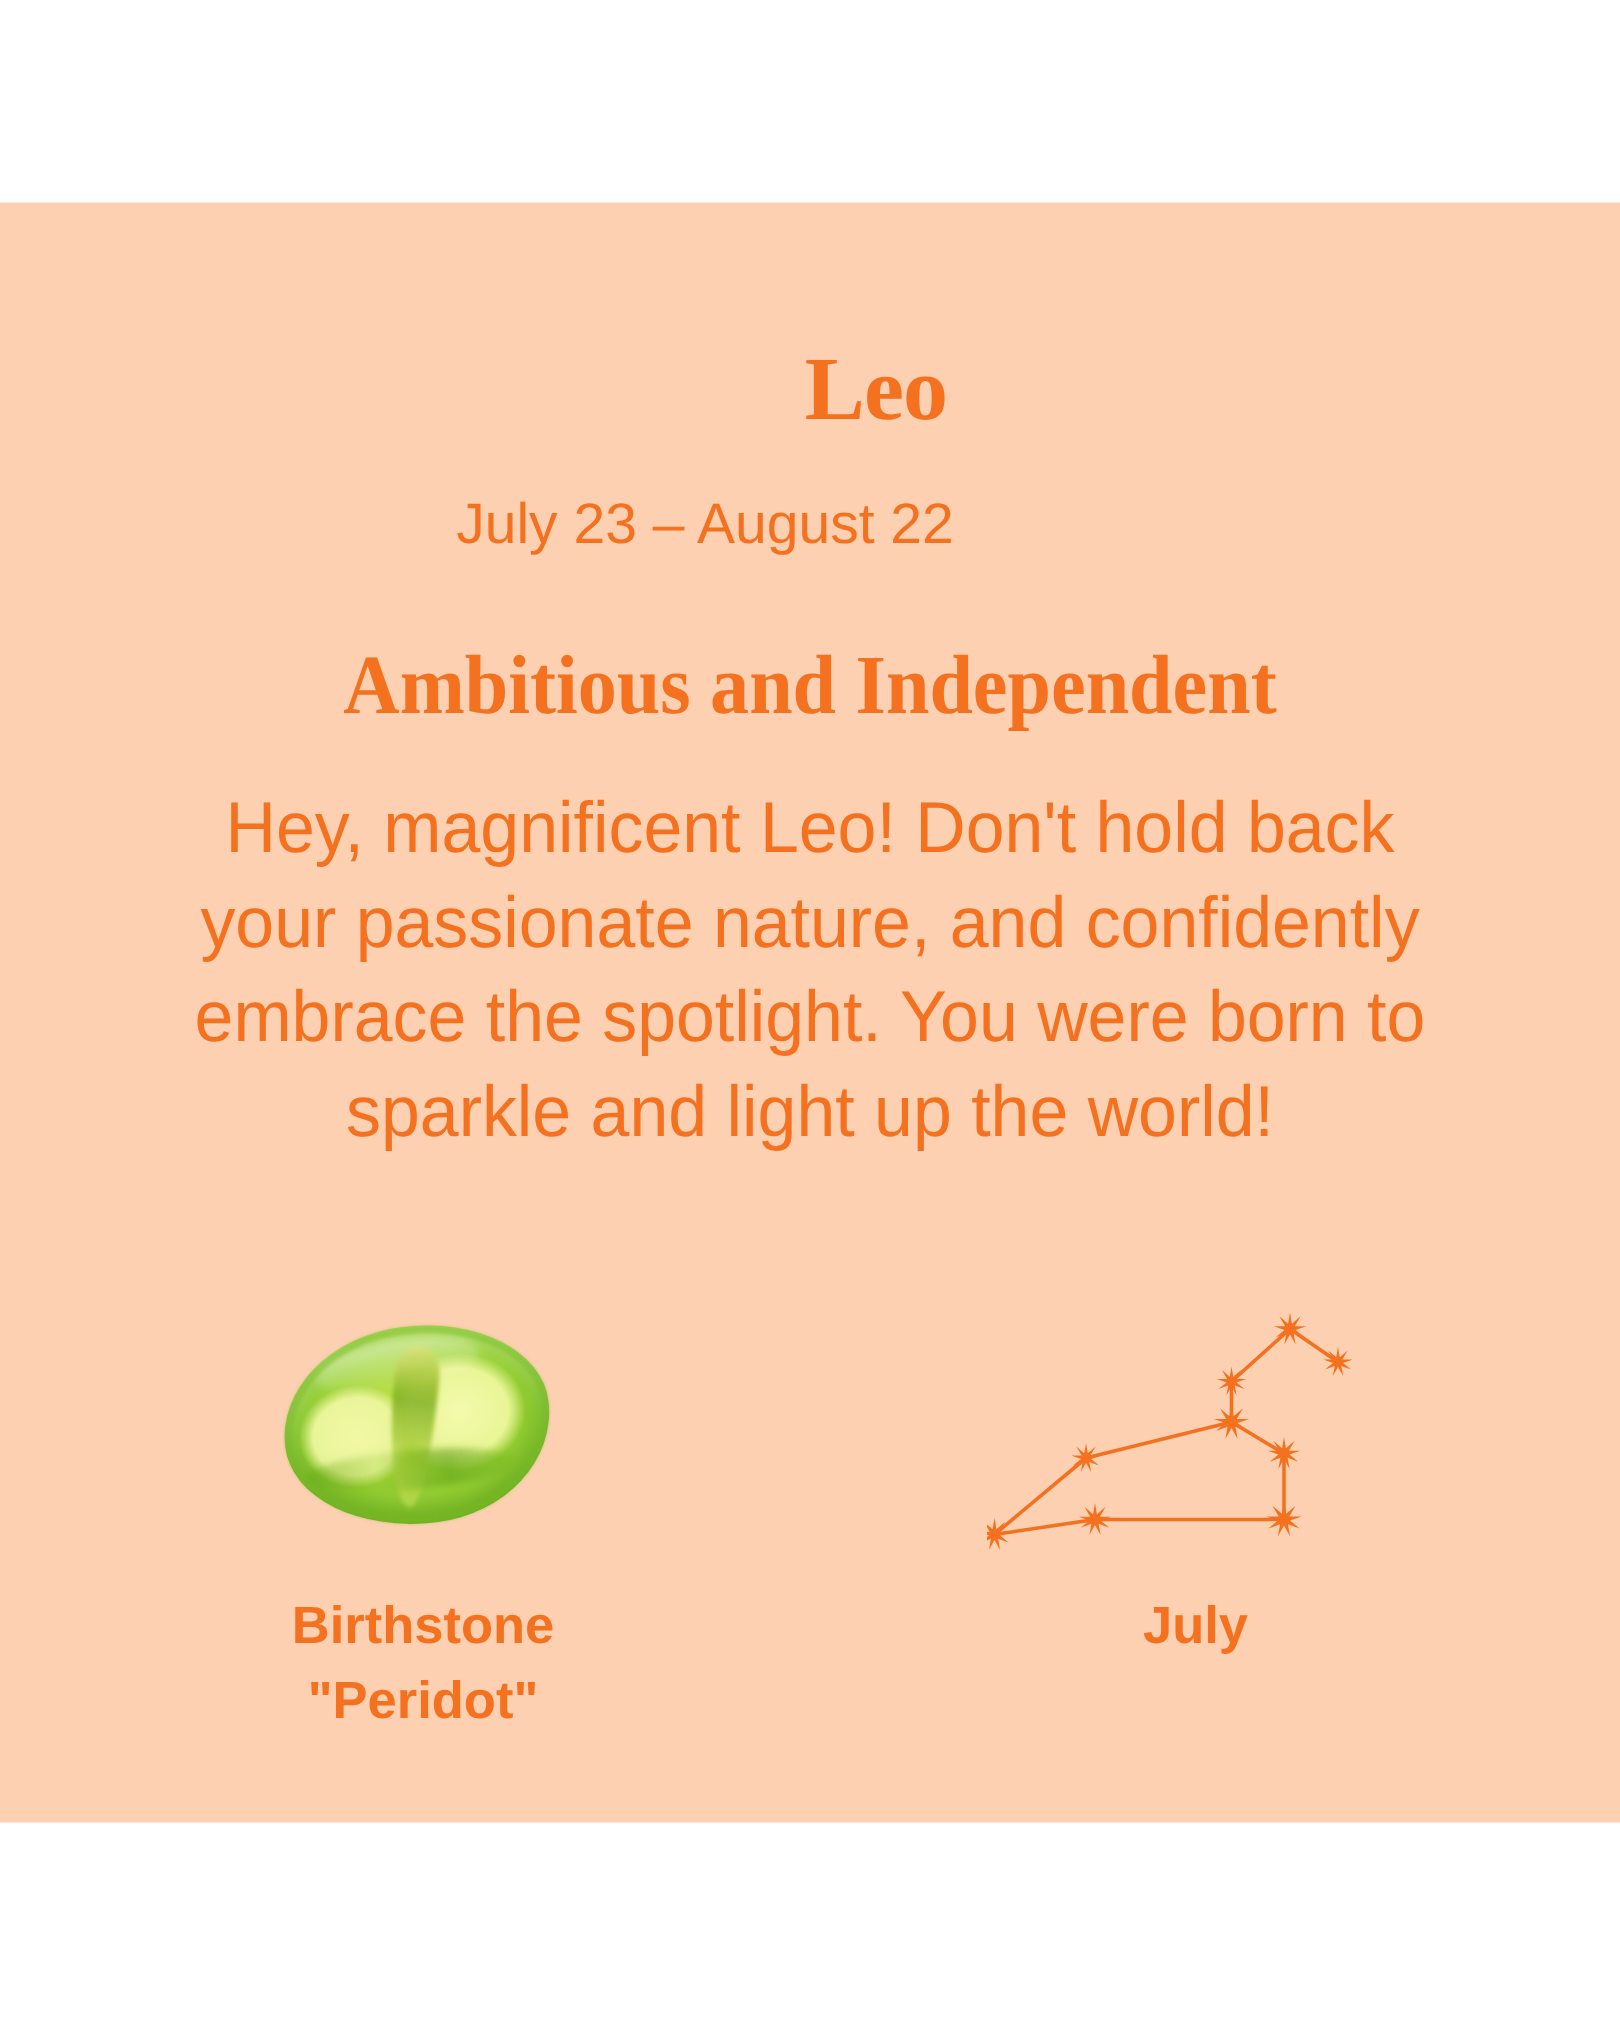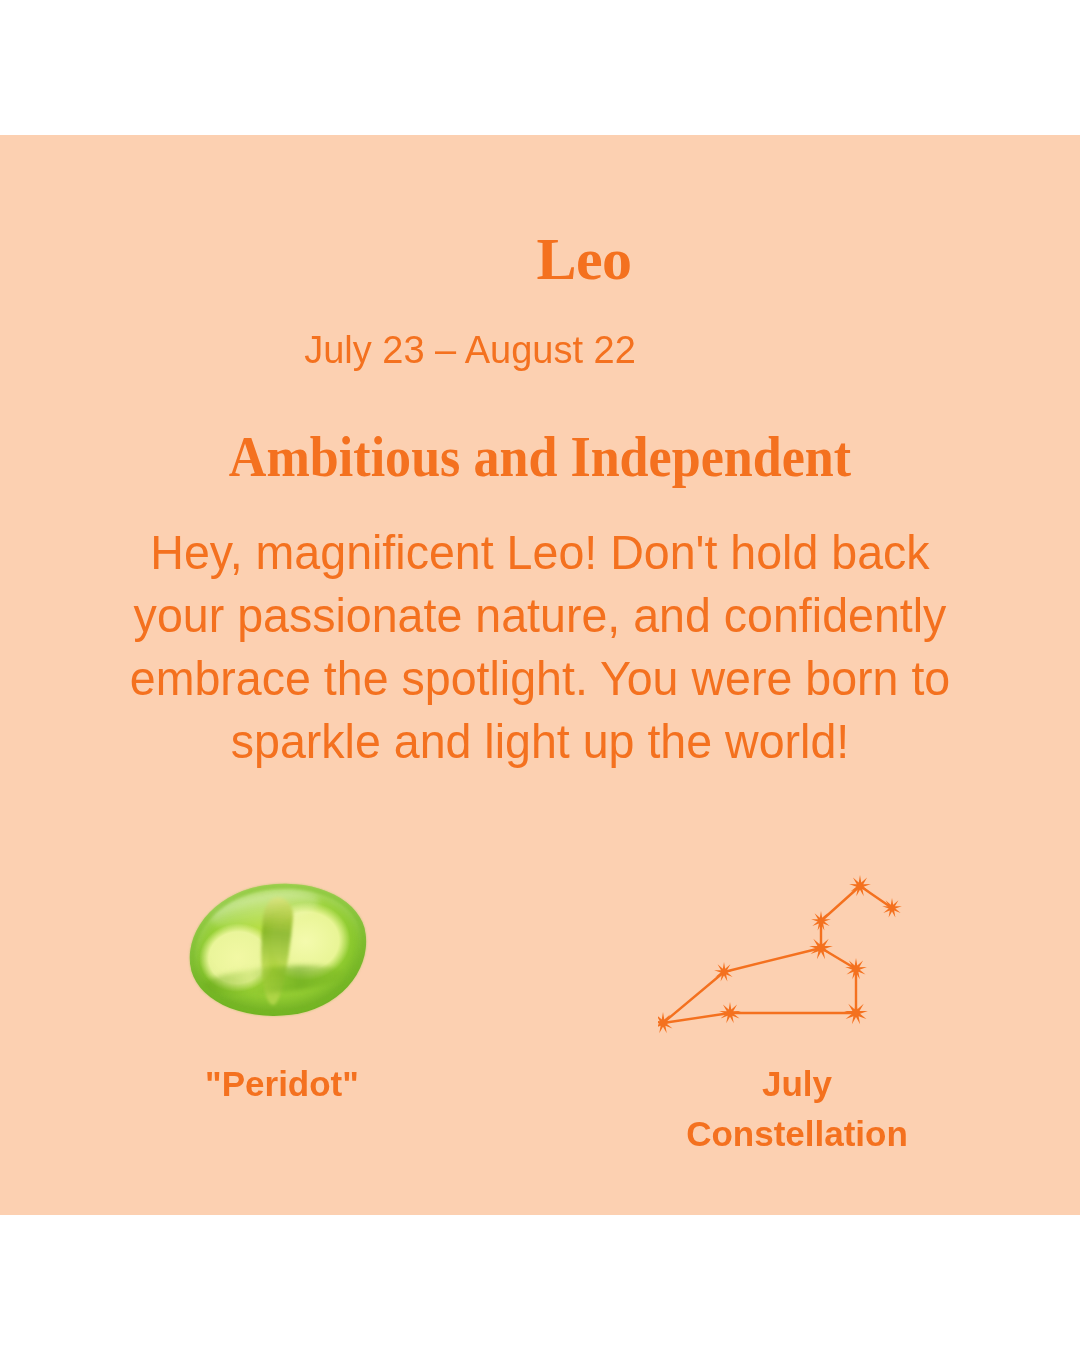--- a/index.html
+++ b/index.html
@@ -196,20 +196,21 @@
     <div class="feature-art">
       <div id="gem-wrap">
         <div id="gem-body"></div>
         <div id="gem-vein"></div>
         <div id="gem-band"></div>
         <div id="gem-gloss"></div>
         <div id="gem-edge"></div>
       </div>
     </div>
     <div class="feature-caption">
+      <div>Birthstone</div>
       <div>"Peridot"</div>
     </div>
   </div>
 
   <div class="feature" id="feature-constellation">
     <div class="feature-art">
       <svg id="constellation-svg" viewBox="0 0 260 165">
         <g id="constellation-links" stroke="#f4711f" stroke-width="2.4" fill="none" stroke-linecap="round">
             <line x1="202" y1="16" x2="234" y2="38"></line>
             <line x1="202" y1="16" x2="163" y2="51"></line>
@@ -229,17 +230,16 @@
             <polygon points="198.00,88.00 199.28,95.49 205.07,90.57 201.24,97.13 208.83,97.09 201.68,99.65 207.53,104.50 200.40,101.87 201.76,109.34 198.00,102.74 194.24,109.34 195.60,101.87 188.47,104.50 194.32,99.65 187.17,97.09 194.76,97.13 190.93,90.57 196.72,95.49"></polygon>
             <polygon points="66.00,92.00 67.16,98.81 72.43,94.34 68.94,100.30 75.85,100.26 69.35,102.59 74.66,107.00 68.19,104.60 69.42,111.40 66.00,105.40 62.58,111.40 63.81,104.60 57.34,107.00 62.65,102.59 56.15,100.26 63.06,100.30 59.57,94.34 64.84,98.81"></polygon>
             <polygon points="5.00,142.00 6.28,149.49 12.07,144.57 8.24,151.13 15.83,151.09 8.68,153.65 14.53,158.50 7.40,155.87 8.76,163.34 5.00,156.74 1.24,163.34 2.60,155.87 -4.53,158.50 1.32,153.65 -5.83,151.09 1.76,151.13 -2.07,144.57 3.72,149.49"></polygon>
             <polygon points="72.00,132.00 73.28,139.49 79.07,134.57 75.24,141.13 82.83,141.09 75.68,143.65 81.53,148.50 74.40,145.87 75.76,153.34 72.00,146.74 68.24,153.34 69.60,145.87 62.47,148.50 68.32,143.65 61.17,141.09 68.76,141.13 64.93,134.57 70.72,139.49"></polygon>
             <polygon points="198.00,131.00 199.40,139.17 205.71,133.81 201.53,140.96 209.82,140.92 202.02,143.71 208.39,149.00 200.62,146.13 202.10,154.28 198.00,147.08 193.90,154.28 195.38,146.13 187.61,149.00 193.98,143.71 186.18,140.92 194.47,140.96 190.29,133.81 196.60,139.17"></polygon>
           </g>
       </svg>
     </div>
     <div class="feature-caption">
       <div>July</div>
-      <div>Constellation</div>
     </div>
   </div>
 
 </div>
 
 </body></html>

